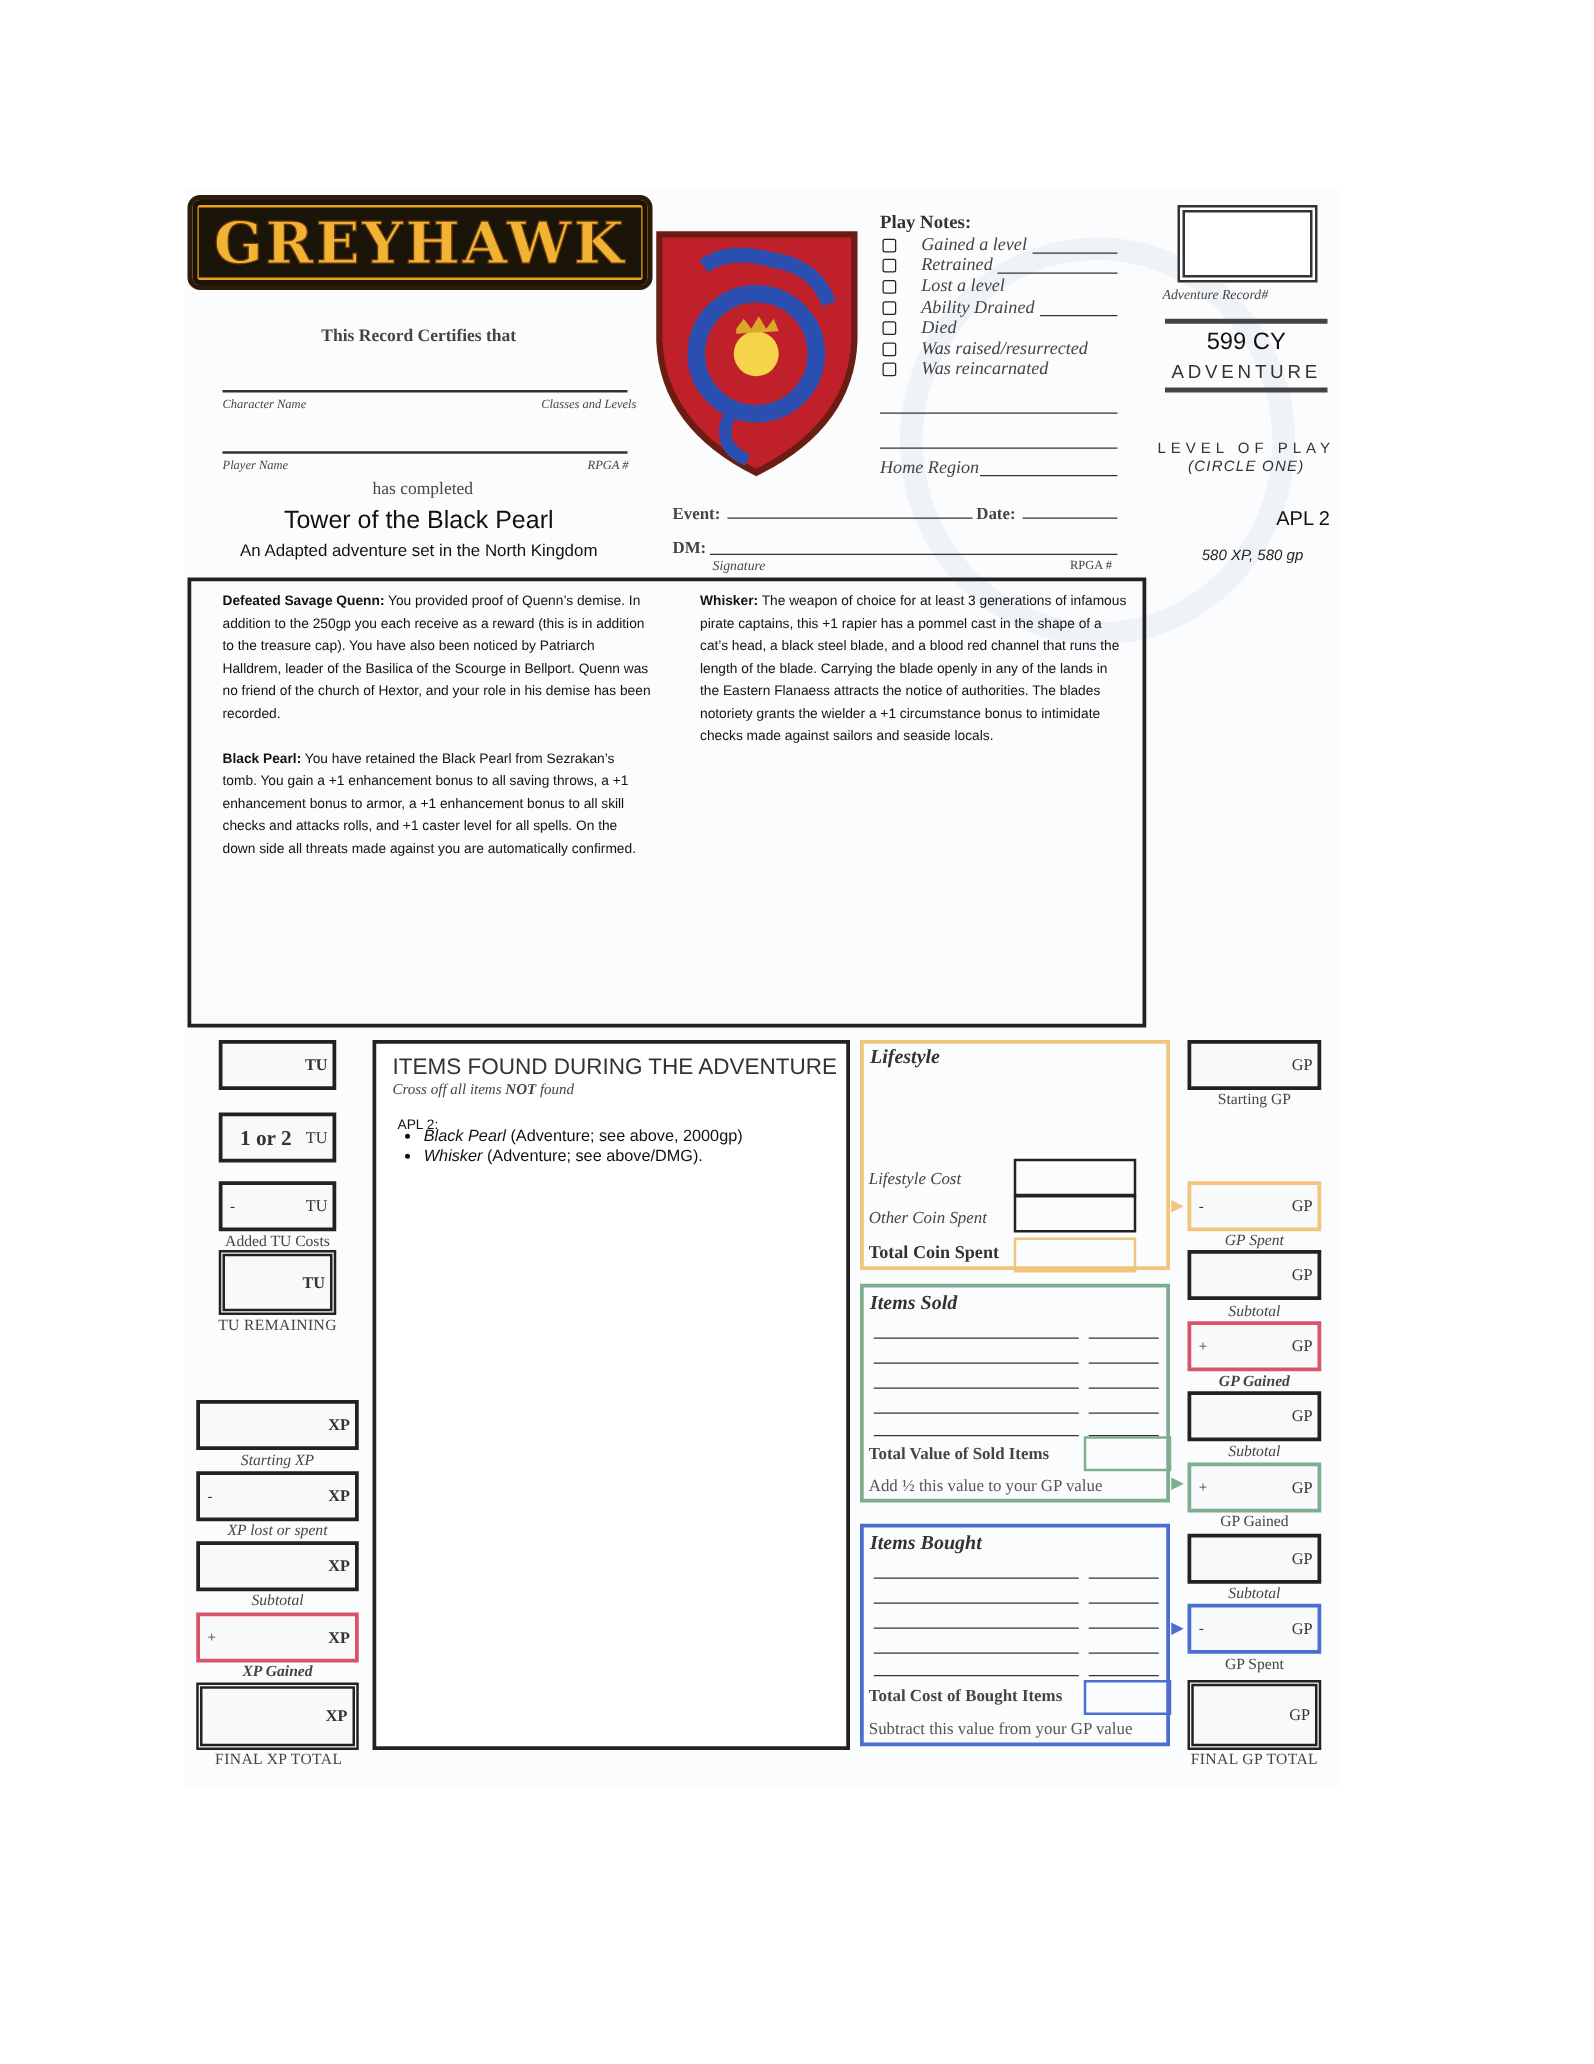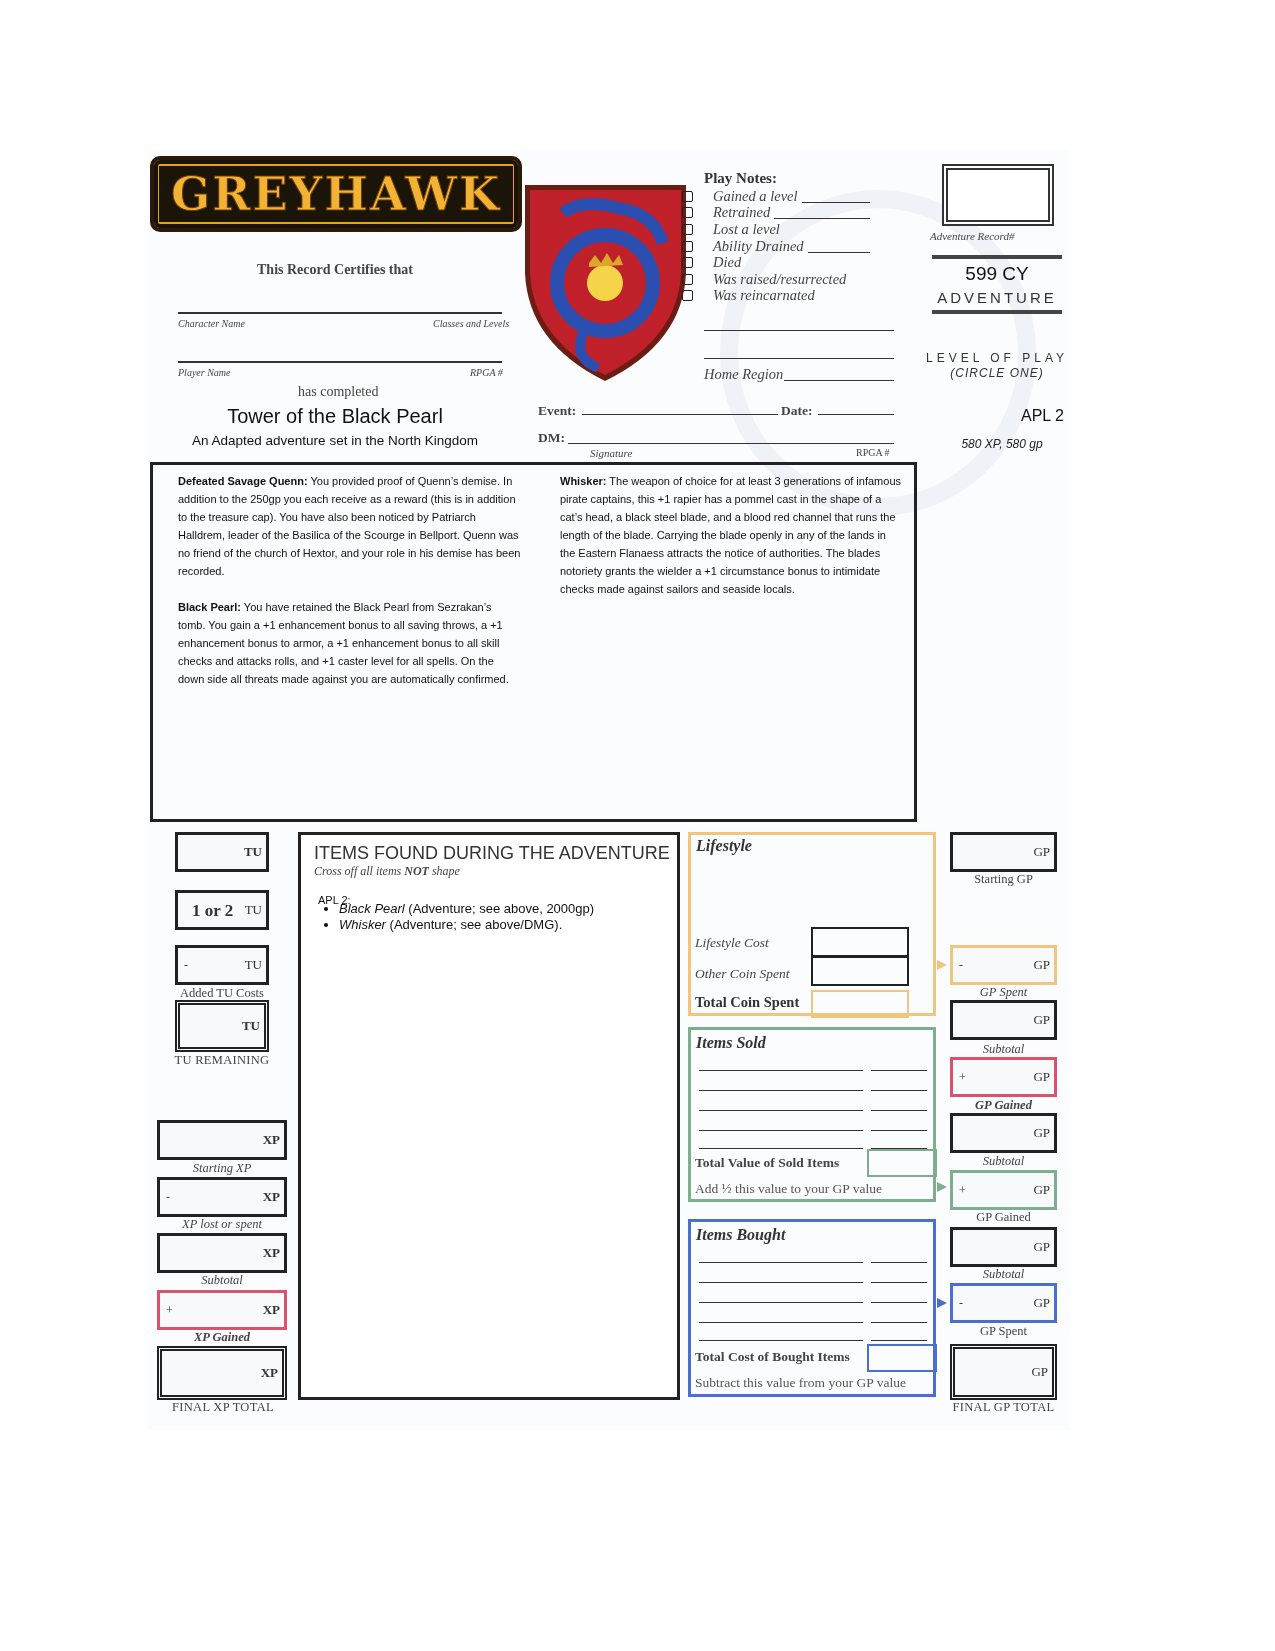--- a/index.html
+++ b/index.html
@@ -57,21 +57,21 @@
   <path d="M2,2 L163,2 L163,90 Q160,160 82,198 Q5,160 2,90 Z" fill="#6b1d14"></path>
   <path d="M7,7 L158,7 L158,90 Q155,155 82,192 Q10,155 7,90 Z" fill="#c0202a"></path>
   <circle cx="82" cy="100" r="48" fill="none" stroke="#2a4fb0" stroke-width="14"></circle>
   <path d="M40,30 Q60,15 95,25 Q130,30 140,60" fill="none" stroke="#2a4fb0" stroke-width="12"></path>
   <path d="M60,150 Q50,175 75,185" fill="none" stroke="#2a4fb0" stroke-width="10"></path>
   <circle cx="82" cy="100" r="18" fill="#f6d44a"></circle>
   <path d="M66,80 L72,72 L78,80 L84,70 L90,80 L96,72 L100,82 L66,84 Z" fill="#d9a82a"></path>
 </svg>
 
 <div class="abs serif-b" style="left:704px;top:170px;font-size:15px;color:#333;">Play Notes:</div>
-<div class="abs" style="left:680px;top:188px;width:190px;">
+<div class="abs" style="left:704px;top:188px;width:190px;">
   <div class="checkrow">
       <span class="cb"></span>
       <span>Gained a level</span>
       <span class="fill"></span>
     </div>
   <div class="checkrow">
       <span class="cb"></span>
       <span>Retrained</span>
       <span class="fill"></span>
     </div>
@@ -101,21 +101,21 @@
 <div class="line" style="left:704px;top:358px;width:190px;border-width:1.5px;"></div>
 <div class="abs ital" style="left:704px;top:366px;font-size:14.5px;color:#444;">Home Region</div>
 <div class="line" style="left:784px;top:380px;width:110px;border-width:1.5px;"></div>
 
 <div class="abs serif-b" style="left:538px;top:403px;font-size:13.5px;color:#444;">Event:</div>
 <div class="line" style="left:582px;top:414px;width:196px;border-width:1.5px;"></div>
 <div class="abs serif-b" style="left:781px;top:403px;font-size:13.5px;color:#444;text-align:right;">Date:</div>
 <div class="line" style="left:818px;top:414px;width:76px;border-width:1.5px;"></div>
 <div class="abs serif-b" style="left:538px;top:430px;font-size:13.5px;color:#444;">DM:</div>
 <div class="line" style="left:568px;top:443px;width:326px;border-width:1.5px;"></div>
-<div class="abs small-cap" style="left:570px;top:447px;font-size:11px;margin-left:20px;">Signature</div>
+<div class="abs small-cap" style="left:570px;top:447px;font-size:11px;">Signature</div>
 <div class="abs small-cap" style="left:856px;top:447px;font-size:10px;font-style:normal;">RPGA #</div>
 
 <div class="abs" style="left:942px;top:164px;width:112px;height:62px;border:4px double #333;border-width:6px;box-sizing:border-box;background:#fff;"></div>
 <div class="abs ital" style="left:930px;top:230px;width:136px;text-align:left;font-size:11px;color:#444;">Adventure Record#</div>
 <div class="abs" style="left:932px;top:255px;width:130px;border-top:4px solid #444;"></div>
 <div class="abs sans" style="left:932px;top:263px;width:130px;text-align:center;font-size:19px;color:#111;">599 CY</div>
 <div class="abs sans" style="left:932px;top:289px;width:130px;text-align:center;font-size:15px;letter-spacing:3px;color:#333;">ADVENTURE</div>
 <div class="abs" style="left:932px;top:310px;width:130px;border-top:4px solid #444;"></div>
 <div class="abs sans" style="left:922px;top:351px;width:150px;text-align:center;font-size:12px;letter-spacing:4px;color:#333;">LEVEL OF PLAY</div>
 <div class="abs sans ital" style="left:922px;top:366px;width:150px;text-align:center;font-size:12px;letter-spacing:1px;color:#333;">(CIRCLE ONE)</div>
@@ -168,21 +168,21 @@
     <span class="unit">XP</span>
   </div>
 <div class="lbl bold" style="left:157px;top:1330px;width:130px;">XP Gained</div>
 <div class="box dbl" style="left:157px;top:1346px;width:130px;height:54px;">
     <span class="unit">XP</span>
   </div>
 <div class="lbl caps" style="left:150px;top:1400px;width:146px;">FINAL XP TOTAL</div>
 
 <div class="abs" style="left:298px;top:832px;width:382px;height:568px;border:3px solid #222;box-sizing:border-box;background:#fff;"></div>
 <div class="abs" style="left:314px;top:843px;font-family:'Liberation Sans',sans-serif;font-size:18px;color:#333;">ITEMS FOUND DURING THE ADVENTURE</div>
-<div class="abs ital" style="left:314px;top:864px;font-size:12px;color:#444;"><span>Cross off all items </span><b>NOT</b><span> shape</span></div>
+<div class="abs ital" style="left:314px;top:864px;font-size:12px;color:#444;"><span>Cross off all items </span><b>NOT</b><span> found</span></div>
 <div class="abs sans" style="left:318px;top:894px;font-size:11px;color:#111;">APL 2:</div>
 <ul class="abs sans" style="left:285px;top:901px;margin:0;padding-left:54px;font-size:13px;line-height:16px;color:#111;list-style:disc;">
   <li><i>Black Pearl</i><span> (Adventure; see above, 2000gp)</span></li>
   <li><i>Whisker</i><span>  (Adventure; see above/DMG).</span></li>
 </ul>
 
 <div class="panel" style="left:688px;top:832px;width:248px;height:184px;border:3px solid #f2c57c;">
   <div class="abs serif-b ital" style="left:5px;top:2px;font-size:16px;color:#333;">Lifestyle</div>
   <div class="abs ital" style="left:4px;top:100px;font-size:13.5px;color:#444;">Lifestyle Cost</div>
   <div class="abs" style="left:120px;top:92px;width:94px;height:26px;border:2px solid #222;"></div>

